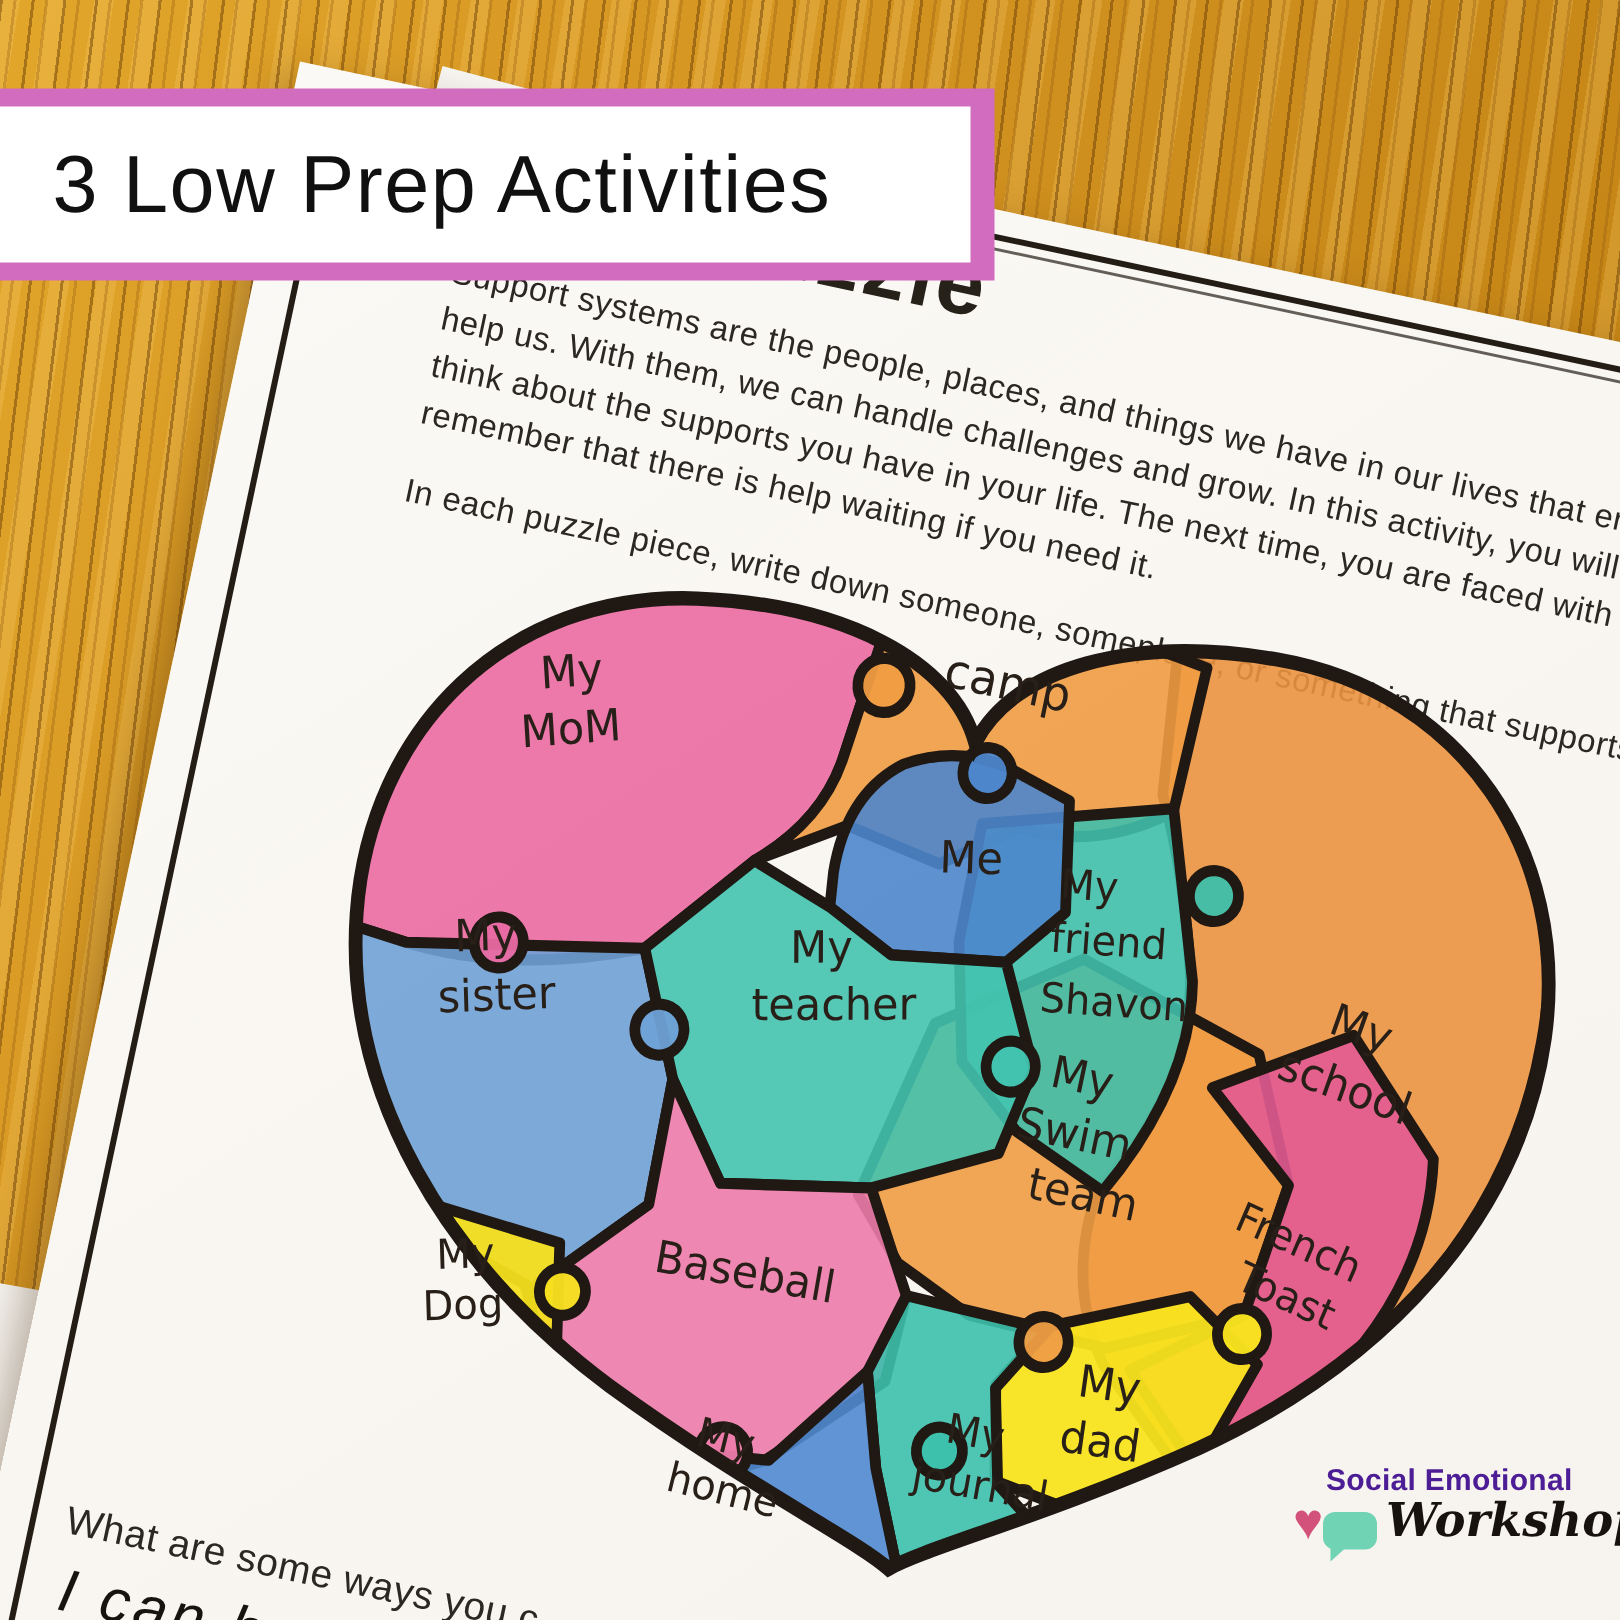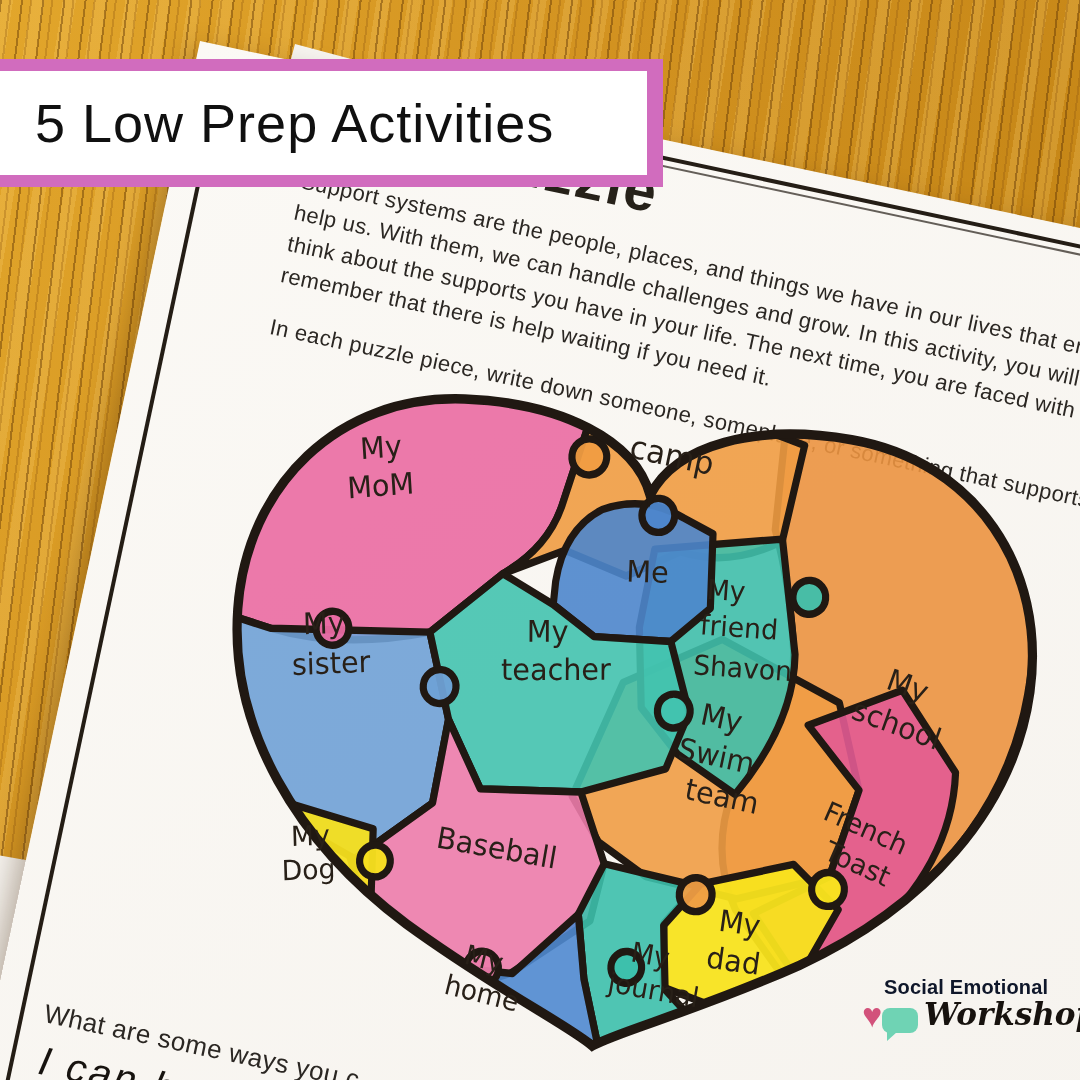--- a/index.html
+++ b/index.html
@@ -33,21 +33,21 @@
   .bottom-question{position:absolute;left:50px;top:968px;font-size:26px;color:#2b2723;
     letter-spacing:.4px;white-space:nowrap;}
   .handwritten{position:absolute;left:55px;top:1008px;font-size:40px;font-style:italic;
     color:#17130f;letter-spacing:3px;white-space:nowrap;}
   .heart-svg{position:absolute;left:115px;top:245px;width:860px;height:700px;transform:rotate(-6deg);}
   .banner{position:absolute;left:0;top:59px;width:663px;height:128px;background:#d16cbe;z-index:3;}
   .banner-inner{position:absolute;left:-20px;top:12px;right:16px;bottom:12px;background:#ffffff;
     display:flex;align-items:center;padding-left:55px;}
   .banner-text{font-size:54px;color:#101010;letter-spacing:1px;font-weight:normal;}
   .logo{position:absolute;left:862px;top:972px;width:215px;height:85px;z-index:3;}
-  .logo-line1{position:absolute;left:22px;top:4px;font-size:20px;font-weight:bold;color:#0f172a;letter-spacing:.2px;}
+  .logo-line1{position:absolute;left:22px;top:4px;font-size:20px;font-weight:bold;color:#4c1d95;letter-spacing:.2px;}
   .logo-heart{position:absolute;left:0px;top:26px;font-size:34px;color:#d2527b;line-height:34px;}
   .logo-bubble{position:absolute;left:20px;top:36px;width:36px;height:25px;background:#6fd3b4;border-radius:8px;}
   .logo-bubble::after{content:"";position:absolute;left:5px;bottom:-8px;border-style:solid;
     border-width:9px 10px 0 0;border-color:#6fd3b4 transparent transparent transparent;}
   .logo-line2{position:absolute;left:62px;top:24px;font-size:31px;font-weight:bold;font-style:italic;
     font-family:"DejaVu Serif",serif;color:#17120e;}
   svg text{font-family:"DejaVu Sans",sans-serif;fill:#282018;}
 </style>
 </head>
 <body>
@@ -165,21 +165,21 @@
       </text>
     </g>
   </svg>
 
   <div class="bottom-question">What are some ways you c</div>
   <div class="handwritten">I can hel</div>
 </div>
 
 <div class="banner">
   <div class="banner-inner">
-    <span class="banner-text">5 Low Prep Activities</span>
+    <span class="banner-text">3 Low Prep Activities</span>
   </div>
 </div>
 
 <div class="logo">
   <div class="logo-line1">Social Emotional</div>
   <div class="logo-heart">♥</div>
   <div class="logo-bubble"></div>
   <div class="logo-line2">Workshop</div>
 </div>
 

